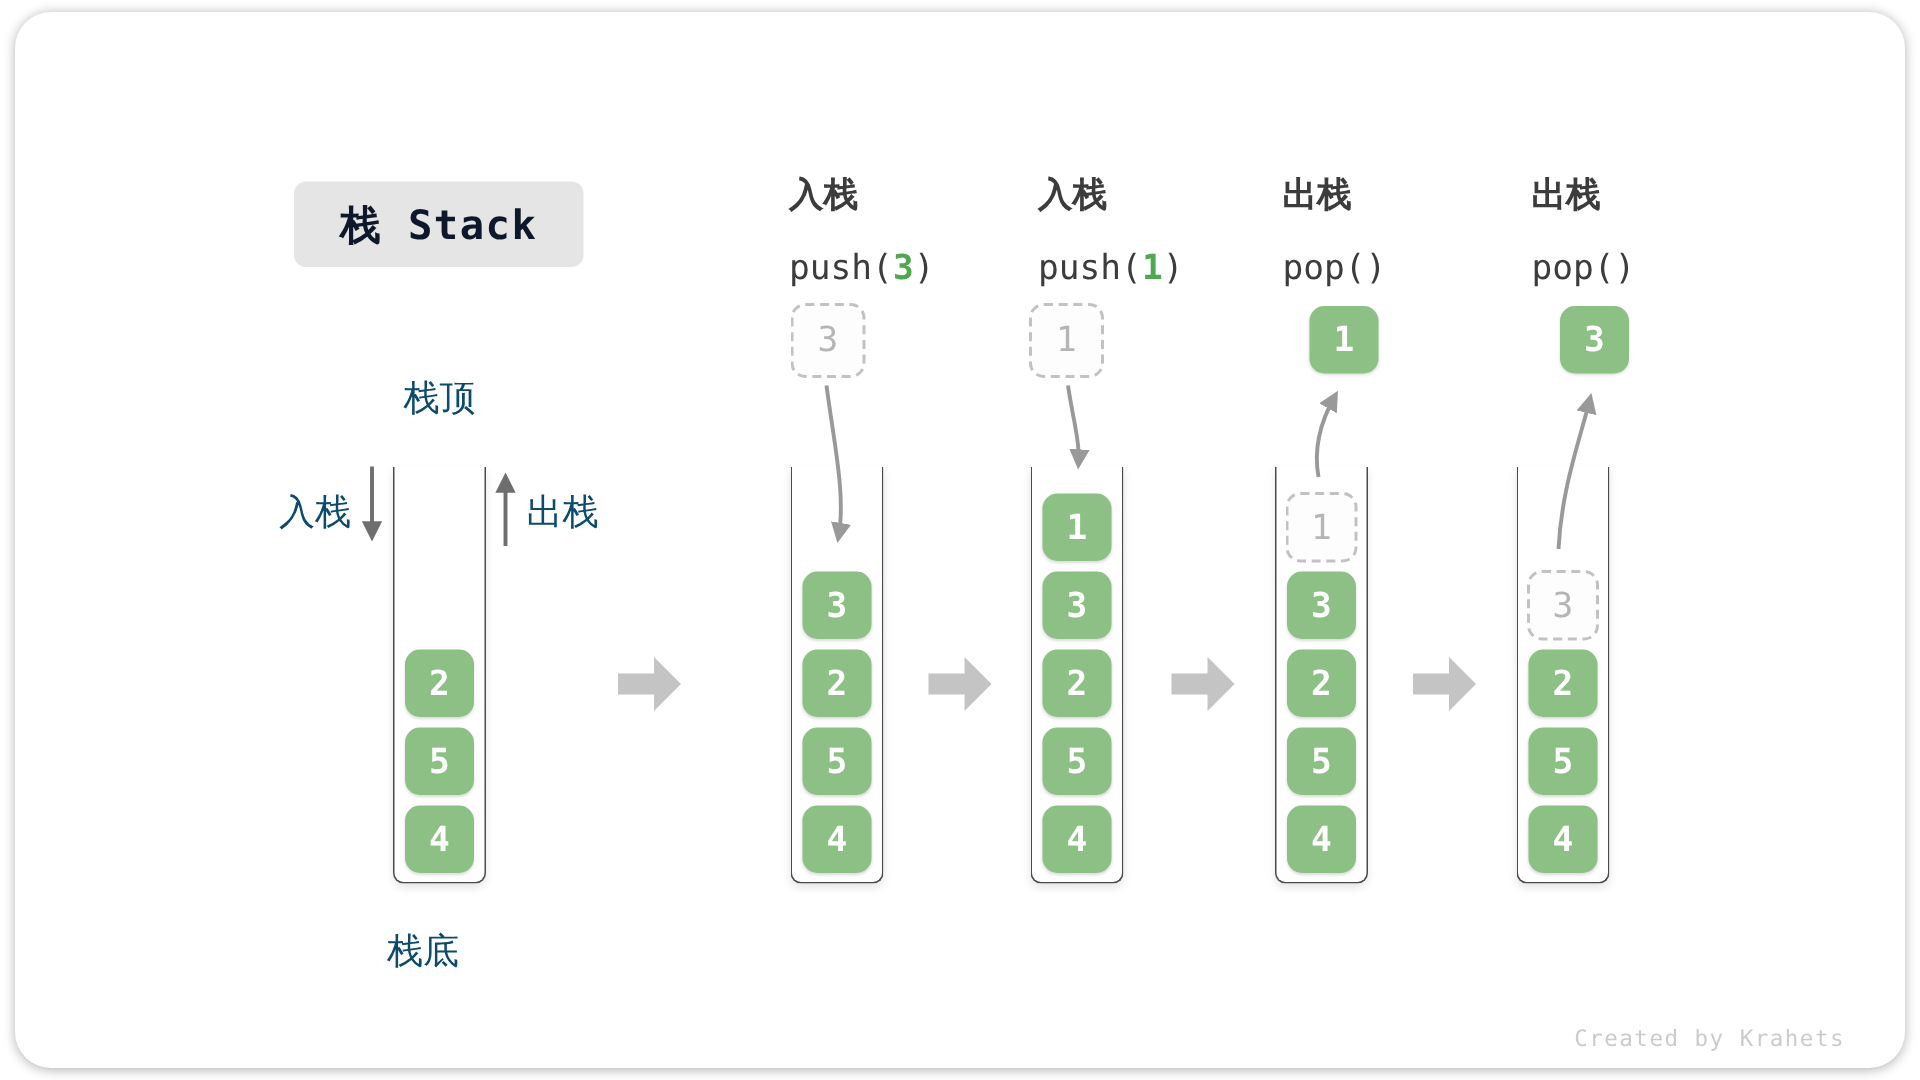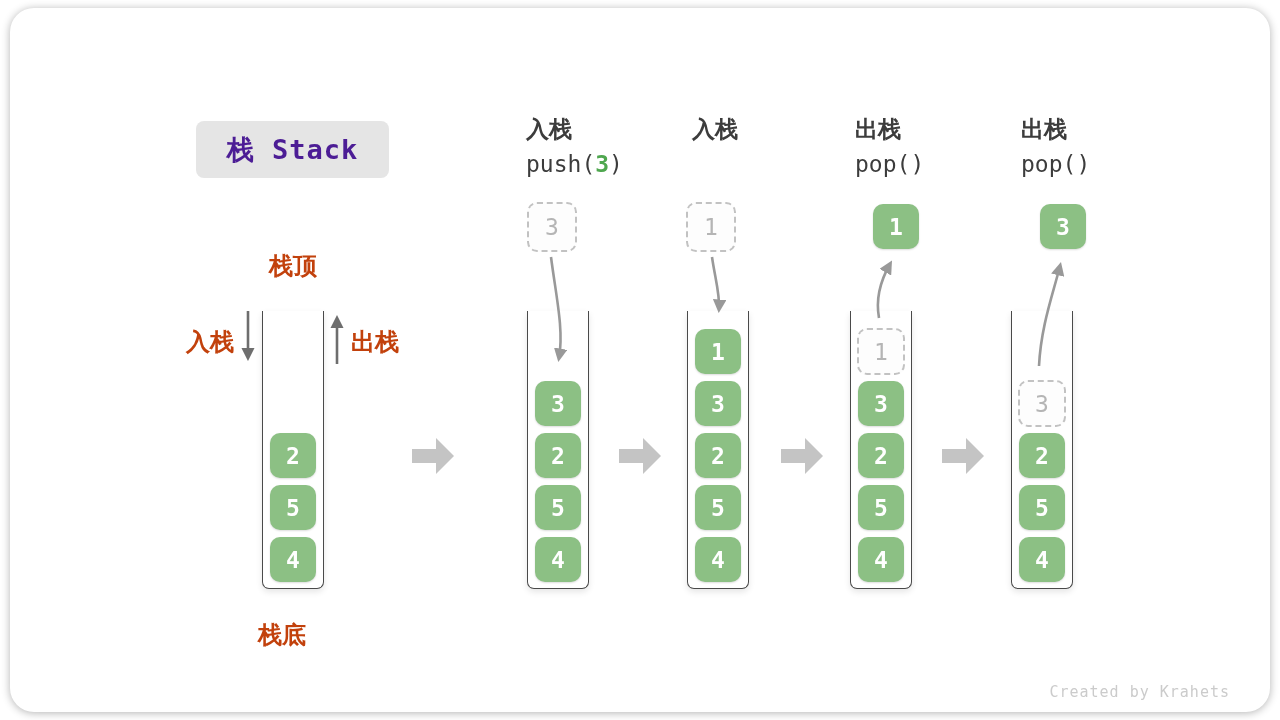--- a/index.html
+++ b/index.html
@@ -11,34 +11,34 @@
     box-shadow:0 1px 8px rgba(0,0,0,0.30);
   }
   .abs { position:absolute; }
 
   
   #title-badge {
     left:186px; top:113px; width:193px; height:57px;
     background:#e5e5e5; border-radius:8px;
     display:flex; align-items:center; justify-content:center;
     font-family:"DejaVu Sans Mono", monospace;
-    font-size:27px; font-weight:600; color:#4c1d95; letter-spacing:1px;
+    font-size:27px; font-weight:600; color:#0f172a; letter-spacing:1px;
   }
 
   
   .cn-label {
-    font-size:24px; font-weight:700; color:#c2410c;
+    font-size:24px; font-weight:400; color:#0c4a6e;
     width:96px; text-align:center; line-height:28px;
   }
 
   
   .op { width:150px; }
   .op .op-cn { font-size:23px; font-weight:700; color:#3c3c3c; line-height:26px; }
   .op .op-code {
-    margin-top:9px; font-family:"DejaVu Sans Mono", monospace;
+    margin-top:24px; font-family:"DejaVu Sans Mono", monospace;
     font-size:23px; color:#3c3c3c; line-height:26px;
   }
   .op .op-arg { color:#4fa74f; font-weight:700; }
 
   
   .stack {
     width:62px; height:278px; top:303px;
     background:#ffffff;
     border:1.6px solid #4a4a4a; border-top:none;
     border-radius:0 0 7px 7px;
@@ -83,20 +83,21 @@
   <div class="abs cn-label" style="left:176px; top:320px; width:48px;">入栈</div>
   <div class="abs cn-label" style="left:341px; top:320px; width:48px;">出栈</div>
   <div class="abs cn-label" style="left:224px; top:613px;">栈底</div>
 
   <div class="abs op" style="left:516px; top:108px;">
     <div class="op-cn">入栈</div>
     <div class="op-code"><span>push(</span><span class="op-arg">3</span><span>)</span></div>
   </div>
   <div class="abs op" style="left:682px; top:108px;">
     <div class="op-cn">入栈</div>
+    <div class="op-code"><span>push(</span><span class="op-arg">1</span><span>)</span></div>
   </div>
   <div class="abs op" style="left:845px; top:108px;">
     <div class="op-cn">出栈</div>
     <div class="op-code"><span>pop(</span><span class="op-arg"></span><span>)</span></div>
   </div>
   <div class="abs op" style="left:1011px; top:108px;">
     <div class="op-cn">出栈</div>
     <div class="op-code"><span>pop(</span><span class="op-arg"></span><span>)</span></div>
   </div>
 

